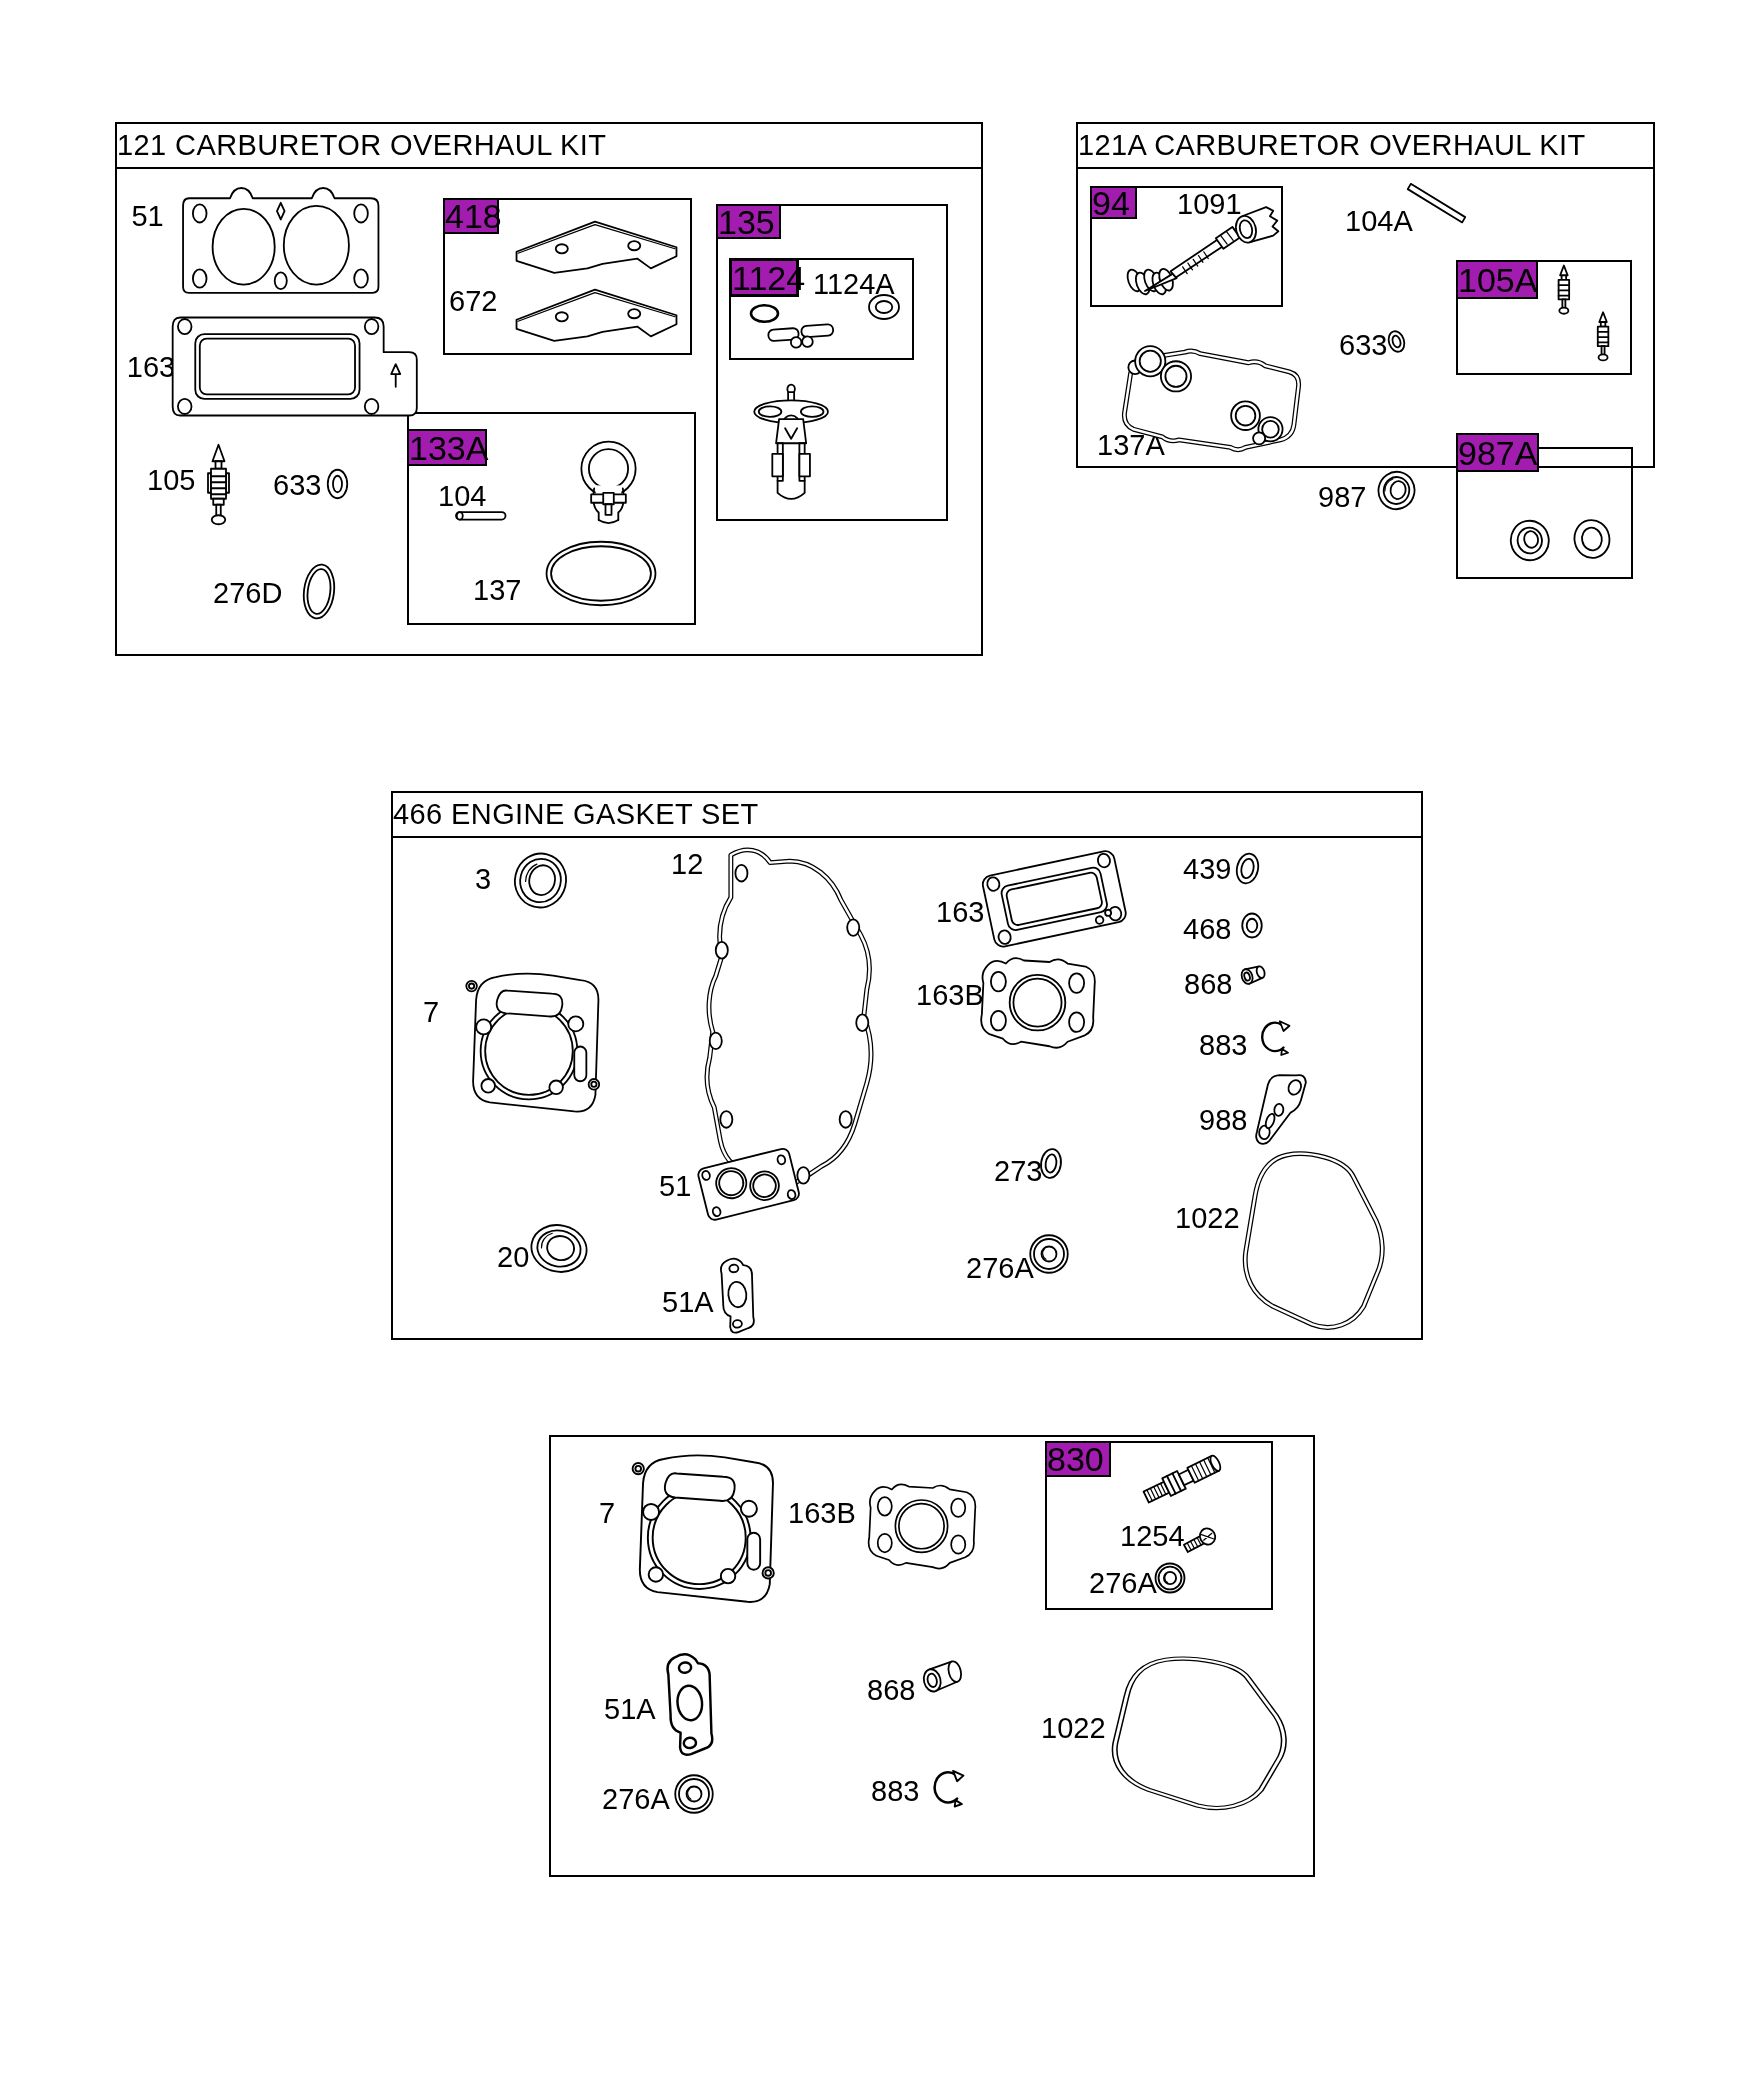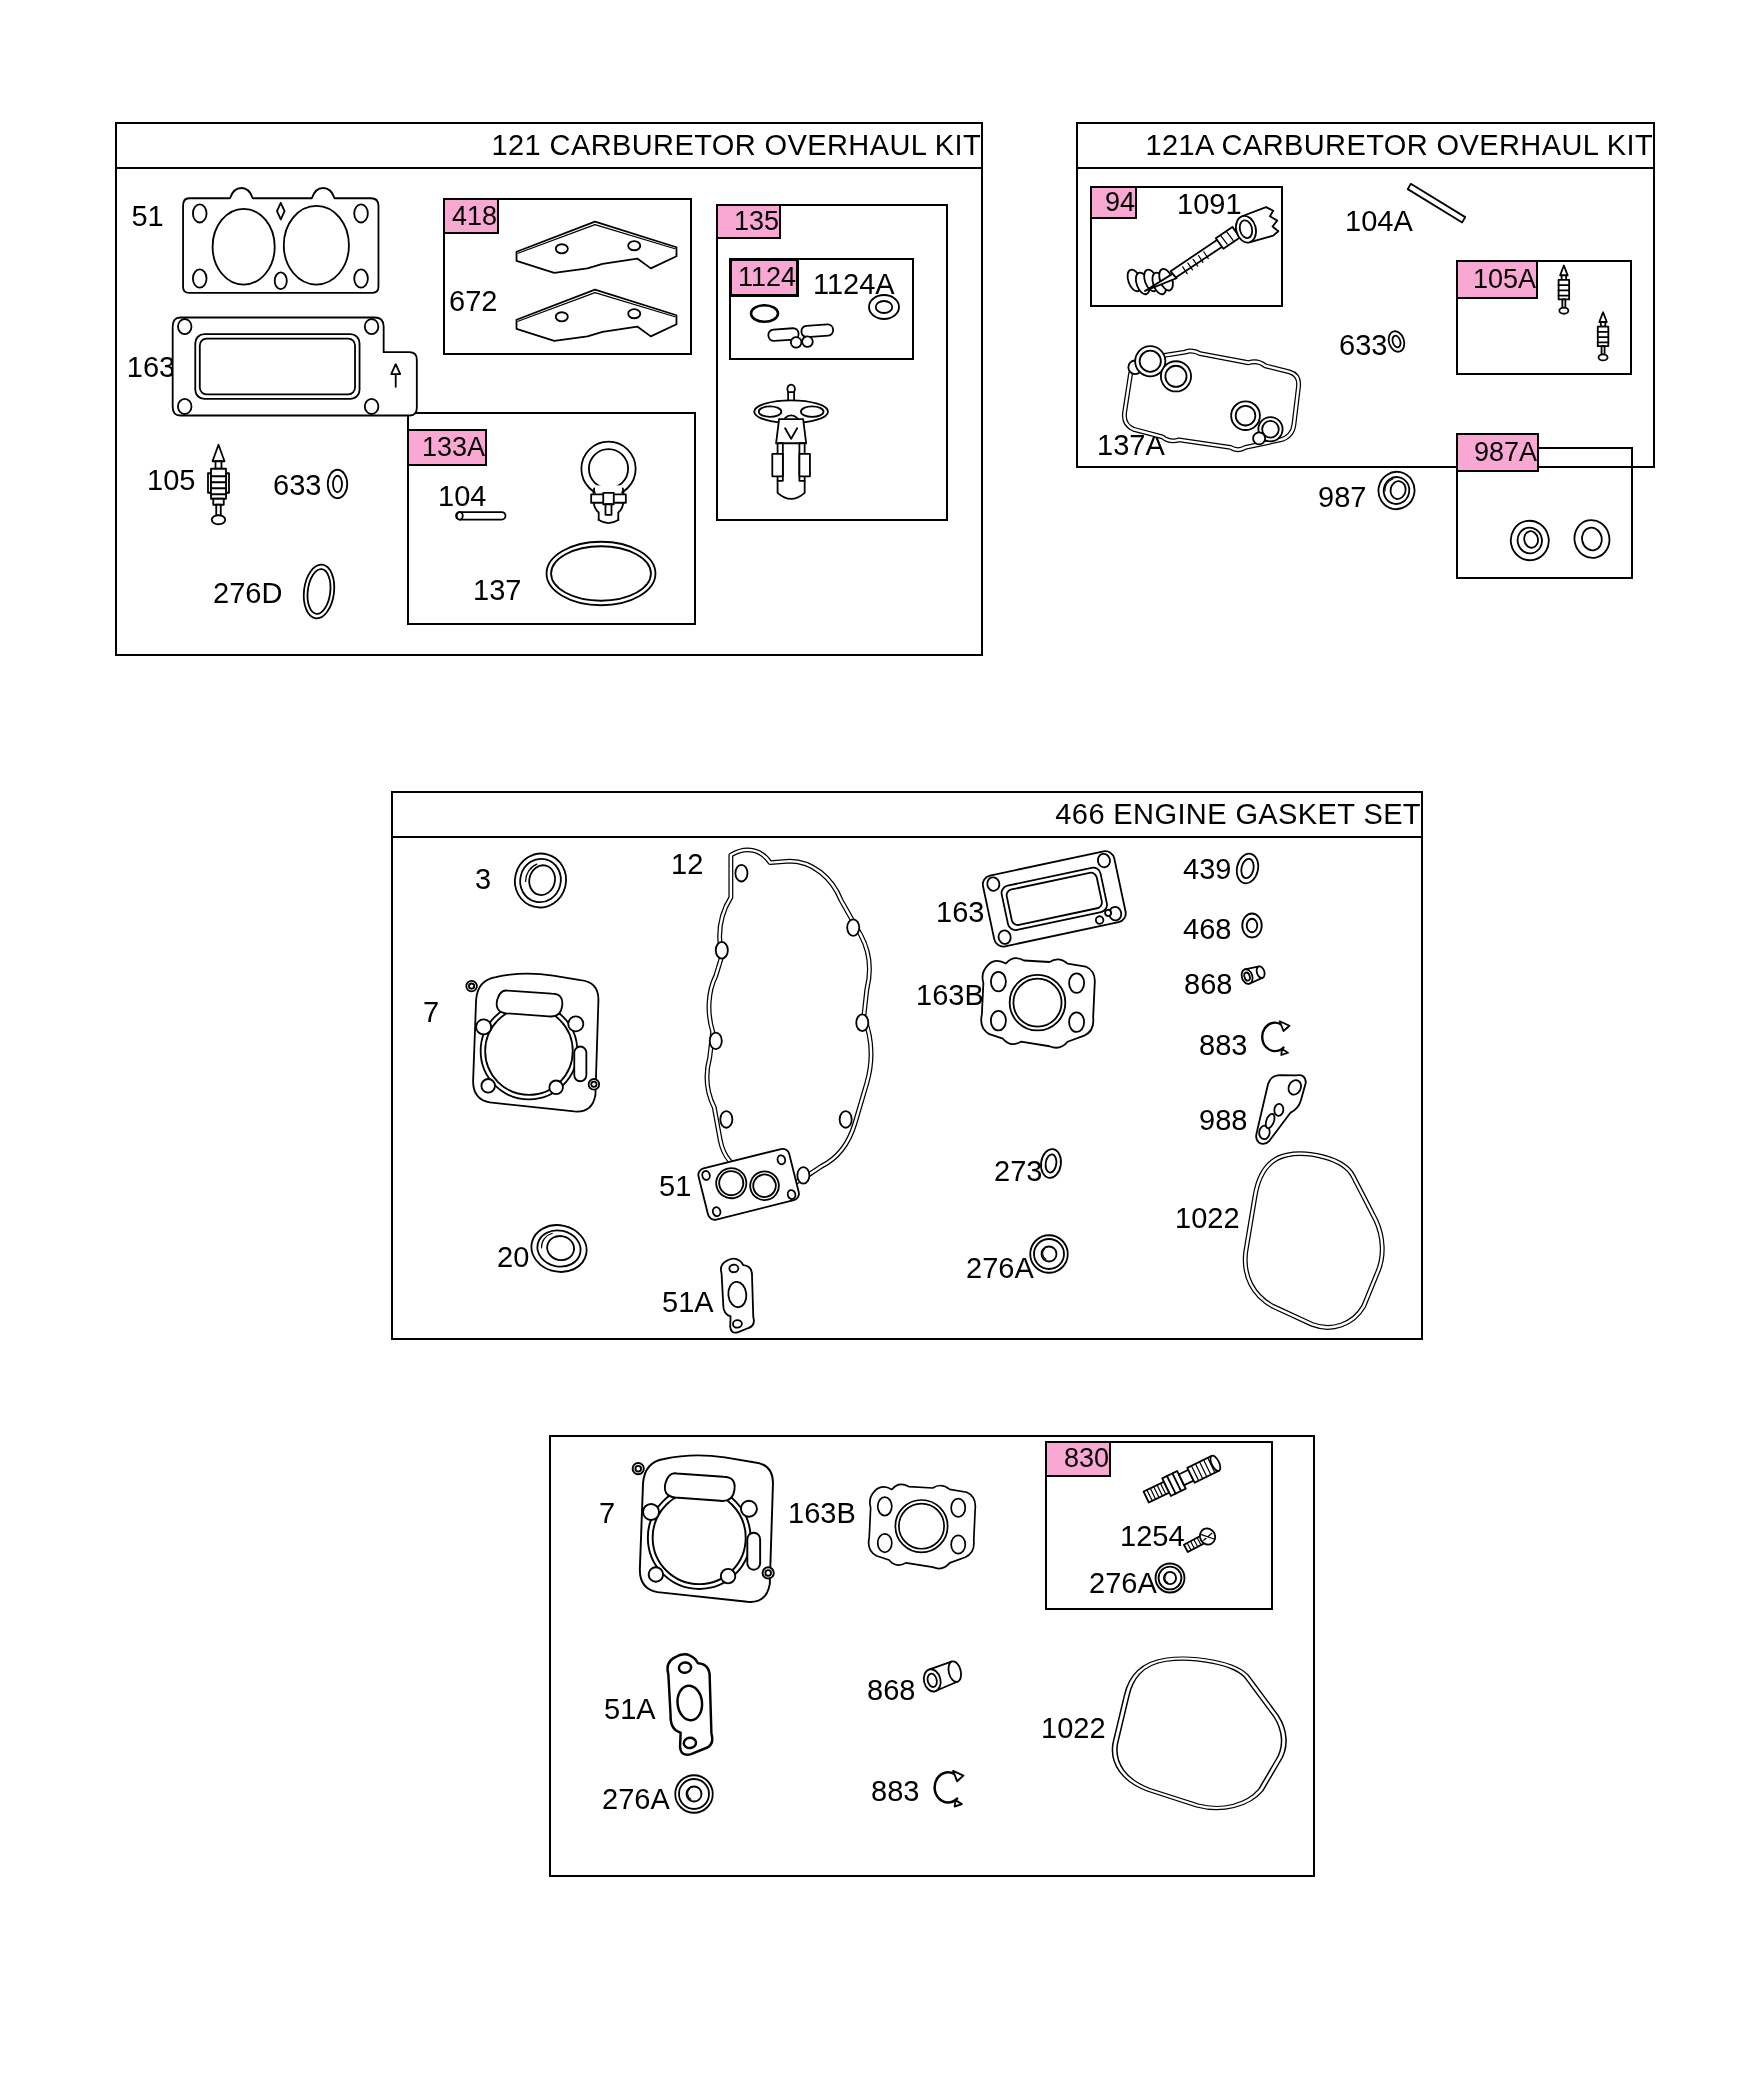--- a/index.html
+++ b/index.html
@@ -1,24 +1,24 @@
 <!DOCTYPE html>
 <html style="font-size:12px"><head>
 <meta charset="utf-8">
 <style>
   html,body{margin:0;padding:0;background:#fff}
   #canvas{position:relative;width:1757px;height:2097px;background:#fff;
           font-family:"Liberation Sans",sans-serif;color:#000;overflow:hidden}
   .panel{position:absolute;border:2.3px solid #000;background:#fff;box-sizing:border-box}
-  .band{height:43px;border-bottom:2.3px solid #000;display:flex;align-items:center;justify-content:flex-end;box-sizing:content-box}
+  .band{height:43px;border-bottom:2.3px solid #000;display:flex;align-items:center;justify-content:flex-start;box-sizing:content-box}
   .band span{font-size:29px;letter-spacing:0.4px;white-space:nowrap}
   .pbody{position:relative;width:100%;height:calc(100% - 45px)}
   .lbl{position:absolute;font-size:29px;white-space:nowrap;line-height:1}
-  .lblbox{position:absolute;border:2.3px solid #000;background:#f9a8d4;box-sizing:border-box;
-          display:flex;align-items:center;justify-content:flex-end;font-size:27px;line-height:1;z-index:3}
+  .lblbox{position:absolute;border:2.3px solid #000;background:#a21caf;box-sizing:border-box;
+          display:flex;align-items:center;justify-content:flex-start;font-size:34px;line-height:1;z-index:3}
   .lblbox.bold{border-width:3.8px}
   .sub{position:absolute;border:2.3px solid #000;box-sizing:border-box;z-index:1}
   svg.part{position:absolute;overflow:visible;z-index:2}
   svg.part *{stroke:#000;stroke-width:2.4;fill:#fff;stroke-linejoin:round;stroke-linecap:round}
   svg.part .ln{fill:none}
   svg.part .thin{stroke-width:1.6;fill:none}
   svg.part .k{fill:none;stroke-width:6.5}
   svg.part .w{fill:none;stroke:#fff;stroke-width:3.2}
 </style>
 </head>

